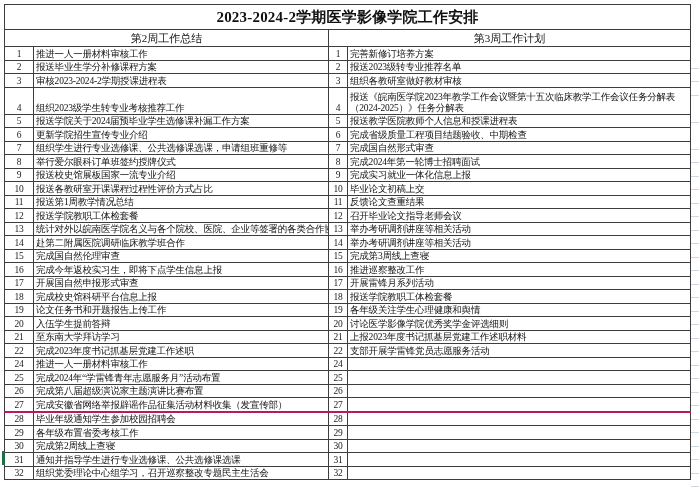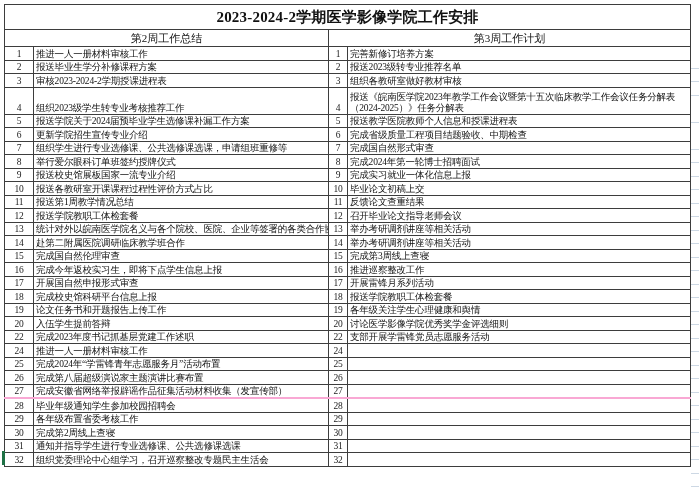--- a/index.html
+++ b/index.html
@@ -31,21 +31,21 @@
     font-weight:bold;font-size:15px;letter-spacing:0.2px;
   }
   tr.header-row td{
     height:16px;text-align:center;vertical-align:middle;
     font-size:11px;
   }
   tr.data-row td{height:12.5px;font-size:9.5px;line-height:11px;letter-spacing:-0.2px;}
   td.num{text-align:center;padding:0;color:#222;}
   tr.tall td{height:26px;margin-top:9px;}
   tr.tall td.plan{white-space:normal;line-height:11px;}
-  tr.page-break td{border-bottom:2px solid #f9a8d4;}
+  tr.page-break td{border-bottom:2px solid #be185d;}
   .selection-indicator{
     position:absolute;left:2px;top:451px;width:2.5px;height:14px;
   }
 </style>
 </head>
 <body>
 
 <div class="right-strip"></div>
 
 <table class="sheet">
@@ -177,20 +177,26 @@
     <td class="num">19</td>
     <td class="txt plan">各年级关注学生心理健康和舆情</td>
   </tr>
       <tr class="data-row">
     <td class="num">20</td>
     <td class="txt summary">入伍学生提前答辩</td>
     <td class="num">20</td>
     <td class="txt plan">讨论医学影像学院优秀奖学金评选细则</td>
   </tr>
       <tr class="data-row">
+    <td class="num">21</td>
+    <td class="txt summary">至东南大学拜访学习</td>
+    <td class="num">21</td>
+    <td class="txt plan">上报2023年度书记抓基层党建工作述职材料</td>
+  </tr>
+      <tr class="data-row">
     <td class="num">22</td>
     <td class="txt summary">完成2023年度书记抓基层党建工作述职</td>
     <td class="num">22</td>
     <td class="txt plan">支部开展学雷锋党员志愿服务活动</td>
   </tr>
       <tr class="data-row">
     <td class="num">24</td>
     <td class="txt summary">推进一人一册材料审核工作</td>
     <td class="num">24</td>
     <td class="txt plan"></td>

